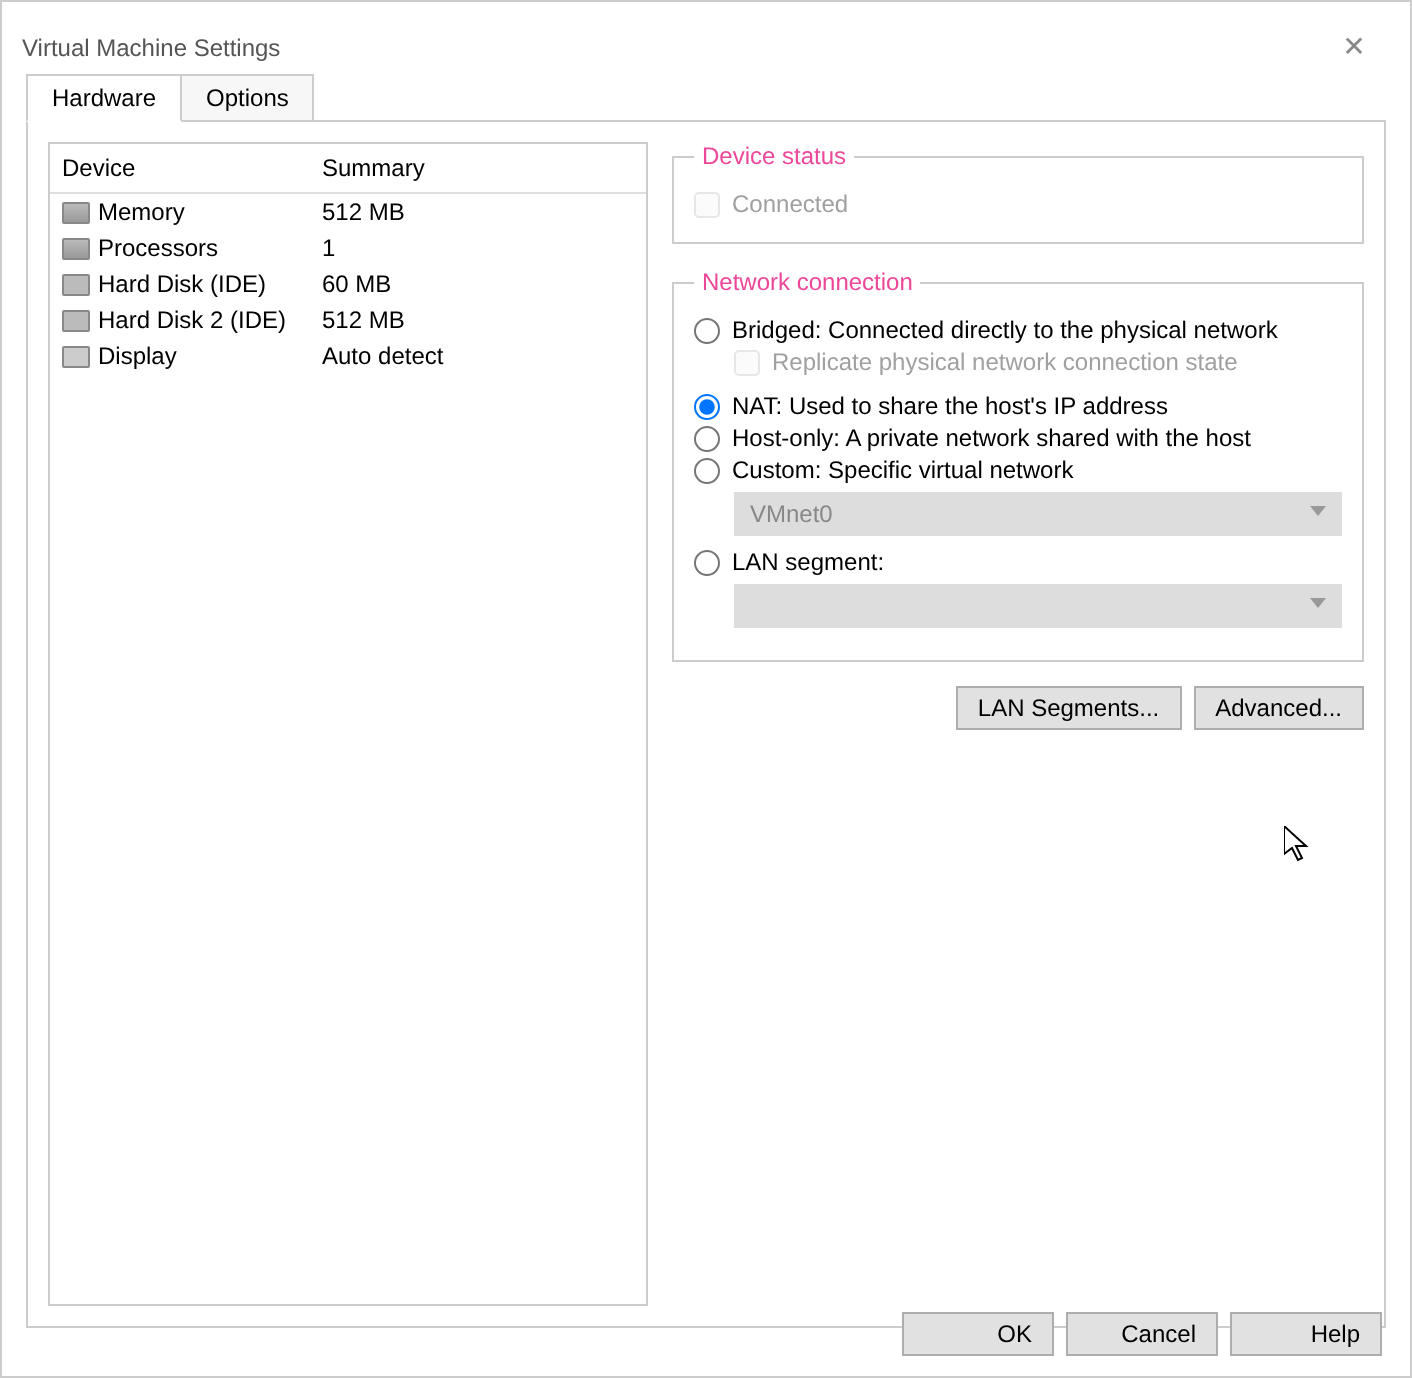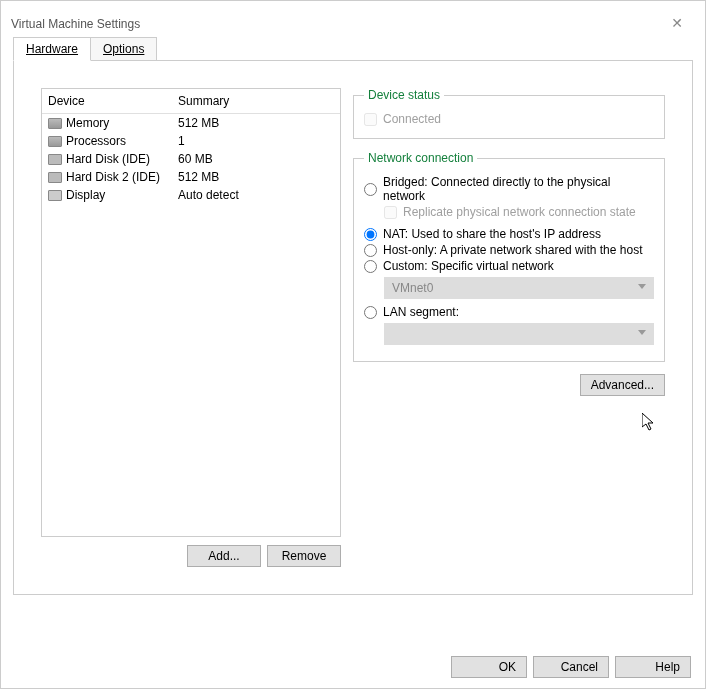--- a/index.html
+++ b/index.html
@@ -2,45 +2,45 @@
 <html><head>
 <meta charset="utf-8">
 <style>
   * { box-sizing: border-box; font-family: "Segoe UI", Tahoma, sans-serif; font-size: 12px; }
   body { margin: 0; background: #fff; color: #000; }
   .window { width: 706px; height: 689px; border: 1px solid #ccc; background: #fff; position: relative; }
   .titlebar { height: 30px; display: flex; align-items: flex-end; justify-content: space-between; padding: 0 8px 0 10px; }
   .titlebar-title { color: #555; }
   .close-x { width: 40px; text-align: center; color: #888; font-size: 14px; cursor: default; }
   .tabs { display: flex; margin: 6px 0 0 12px; }
-  .tab { padding: 4px 12px; border: 1px solid #ccc; border-bottom: none; background: #fff; margin-right: -1px; position: relative; cursor: default; text-decoration: underline; }
+  .tab { padding: 4px 12px; border: 1px solid #ccc; border-bottom: none; background: #fff; margin-right: -1px; position: relative; cursor: default; }
   .tab.active { background: #fff; z-index: 2; border-bottom: 1px solid #fff; }
   .tab.inactive { background: #f7f7f7; }
-  .panel { border: 1px solid #ccc; margin: 0 12px 16px 12px; padding: 27px; position: relative; top: -1px; height: 535px; }
+  .panel { border: 1px solid #ccc; margin: 0 12px 16px 12px; padding: 10px; position: relative; top: -1px; height: 604px; }
   .columns { display: flex; gap: 12px; height: 100%; }
   .left { width: 300px; display: flex; flex-direction: column; }
   .right { flex: 1; display: flex; flex-direction: column; }
   .device-list { border: 1px solid #ccc; flex: 1; overflow: hidden; }
   .device-header, .device-row { display: flex; }
   .device-header { border-bottom: 1px solid #e0e0e0; background: #fff; }
   .dh-col { padding: 5px 6px; font-weight: normal; color: #000; }
   .col-dev { width: 130px; }
   .col-sum { flex: 1; }
   .device-row { padding: 1px 0; cursor: default; }
   .device-row.selected { background: #e8e8e8; }
   .dr-cell { padding: 1px 6px; display: flex; align-items: center; gap: 4px; }
   .dev-icon { width: 14px; height: 11px; display: inline-block; flex-shrink: 0; }
   .icon-chip { background: linear-gradient(#bbb,#999); border: 1px solid #888; border-radius:1px; }
   .icon-disk { background: #bbb; border: 1px solid #888; border-radius: 1px; }
   .icon-net { background: #eee; border: 1px solid #888; position: relative; }
   .icon-display { background: #ccc; border: 1px solid #888; border-radius: 1px; }
   .left-buttons { display: flex; justify-content: flex-end; gap: 6px; margin-top: 8px; }
   .btn { min-width: 74px; height: 22px; border: 1px solid #adadad; background: #e1e1e1; padding: 1px 10px; cursor: default; text-align:center; line-height:18px; }
   fieldset { border: 1px solid #ccc; padding: 8px 10px 10px 10px; margin: 0 0 12px 0; }
-  legend { padding: 0 4px; color: #15803d; }
+  legend { padding: 0 4px; color: #ec4899; }
   .chk-row, .radio-row { display: flex; align-items: center; gap: 6px; margin: 2px 0; }
   .chk-row.disabled, .radio-row.disabled, .sub.disabled { color: #a0a0a0; }
   .sub { margin-left: 20px; display: flex; align-items: center; gap: 6px; margin-top:2px; margin-bottom:4px; }
   input[type=checkbox], input[type=radio] { margin: 0; width: 13px; height: 13px; }
   input[type=checkbox]:disabled { opacity:0.55; }
   .dropdown { width: 100%; height: 22px; background: #ddd; color: #888; padding: 2px 20px 2px 8px; position: relative; margin: 4px 0 6px 20px; width: calc(100% - 20px); cursor: default; display:flex; align-items:center; }
   .dropdown .arrow { position: absolute; right: 8px; top: 7px; width: 0; height: 0; border-left: 4px solid transparent; border-right: 4px solid transparent; border-top: 5px solid #999; }
   .right-buttons { display: flex; justify-content: flex-end; gap: 6px; }
   .footer { position: absolute; bottom: 10px; right: 14px; display: flex; gap: 6px; }
   .footer .btn { min-width: 76px; text-align: right; }
@@ -109,24 +109,20 @@
                 <div class="dr-cell col-dev">
                   <span class="dev-icon icon-display"></span>
                   <span>Display</span>
                 </div>
                 <div class="dr-cell col-sum">
                   <span>Auto detect</span>
                 </div>
               </div>
             </div>
         </div>
-        <div class="left-buttons">
-          <div class="btn">Add...</div>
-          <div class="btn">Remove</div>
-        </div>
       </div>
 
       <div class="right">
         <fieldset>
           <legend>Device status</legend>
           <div class="chk-row disabled">
             <input type="checkbox" disabled="" style="">
             <span>Connected</span>
           </div>
         </fieldset>
@@ -166,20 +162,21 @@
             <input type="radio" name="netconn" style="">
             <span>LAN segment:</span>
           </div>
           <div class="dropdown">
             <span></span>
             <span class="arrow"></span>
           </div>
         </fieldset>
 
         <div class="right-buttons">
+          <div class="btn">LAN Segments...</div>
           <div class="btn">Advanced...</div>
         </div>
       </div>
     </div>
   </div>
 
   <div class="footer">
     <div class="btn">OK</div>
     <div class="btn">Cancel</div>
     <div class="btn">Help</div>

